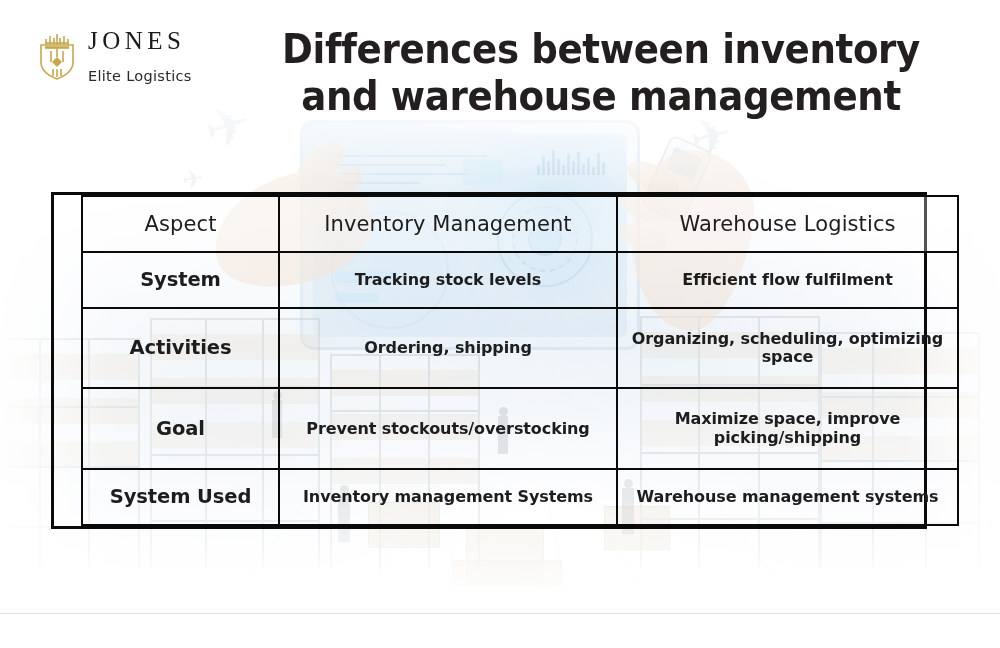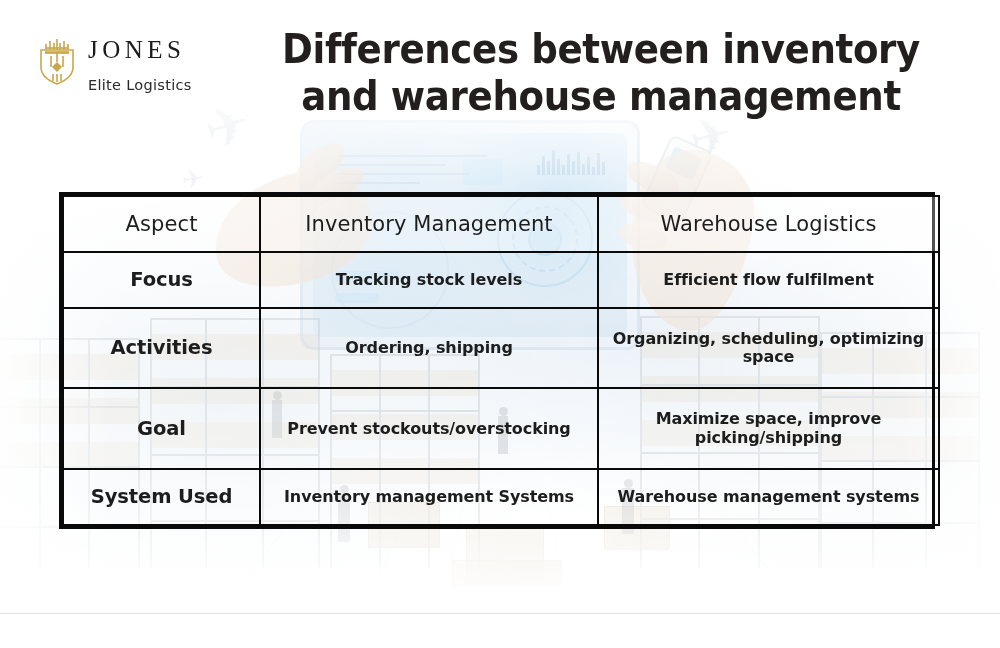--- a/index.html
+++ b/index.html
@@ -274,21 +274,20 @@
     z-index: 6;
   }
   .logo-mark { width: 42px; height: 50px; flex: 0 0 auto; }
   .logo-text { display: flex; flex-direction: column; justify-content: center; }
   .logo-name {
     font-family: "Liberation Serif", "DejaVu Serif", serif;
     font-size: 25px;
     letter-spacing: 4.5px;
     color: #1b1b1b;
     line-height: 1.05;
-    margin-top: 9px;
   }
   .logo-tag {
     font-family: "DejaVu Sans", "Liberation Sans", sans-serif;
     font-size: 14.5px;
     letter-spacing: 0.3px;
     color: #2a2a2a;
     margin-top: 14px;
   }
 
   
@@ -305,26 +304,27 @@
     line-height: 1.18;
     color: #231f1f;
     letter-spacing: -0.4px;
     transform: scaleX(0.93);
     transform-origin: center top;
   }
 
   
   .table-wrap {
     position: absolute;
-    left: 59px;
+    left: 51px;
     top: 192px;
     width: 876px;
     height: 337px;
     z-index: 5;
     border: 3px solid #0a0a0a;
+    padding-left: 27px;
   }
   table.comparison {
     width: 100%;
     height: 100%;
     border-collapse: collapse;
     table-layout: fixed;
   }
   table.comparison td,
   table.comparison th {
     border: 2px solid #0a0a0a;
@@ -518,21 +518,21 @@
       </colgroup>
       <thead>
         <tr>
           <th>Aspect</th>
           <th>Inventory Management</th>
           <th>Warehouse Logistics</th>
         </tr>
       </thead>
       <tbody>
         <tr>
-          <td class="aspect-cell">Focus</td>
+          <td class="aspect-cell">System</td>
           <td>Tracking stock levels</td>
           <td>Efficient flow fulfilment</td>
         </tr>
         <tr>
           <td class="aspect-cell">Activities</td>
           <td>Ordering, shipping</td>
           <td>Organizing, scheduling, optimizing space</td>
         </tr>
         <tr>
           <td class="aspect-cell">Goal</td>

